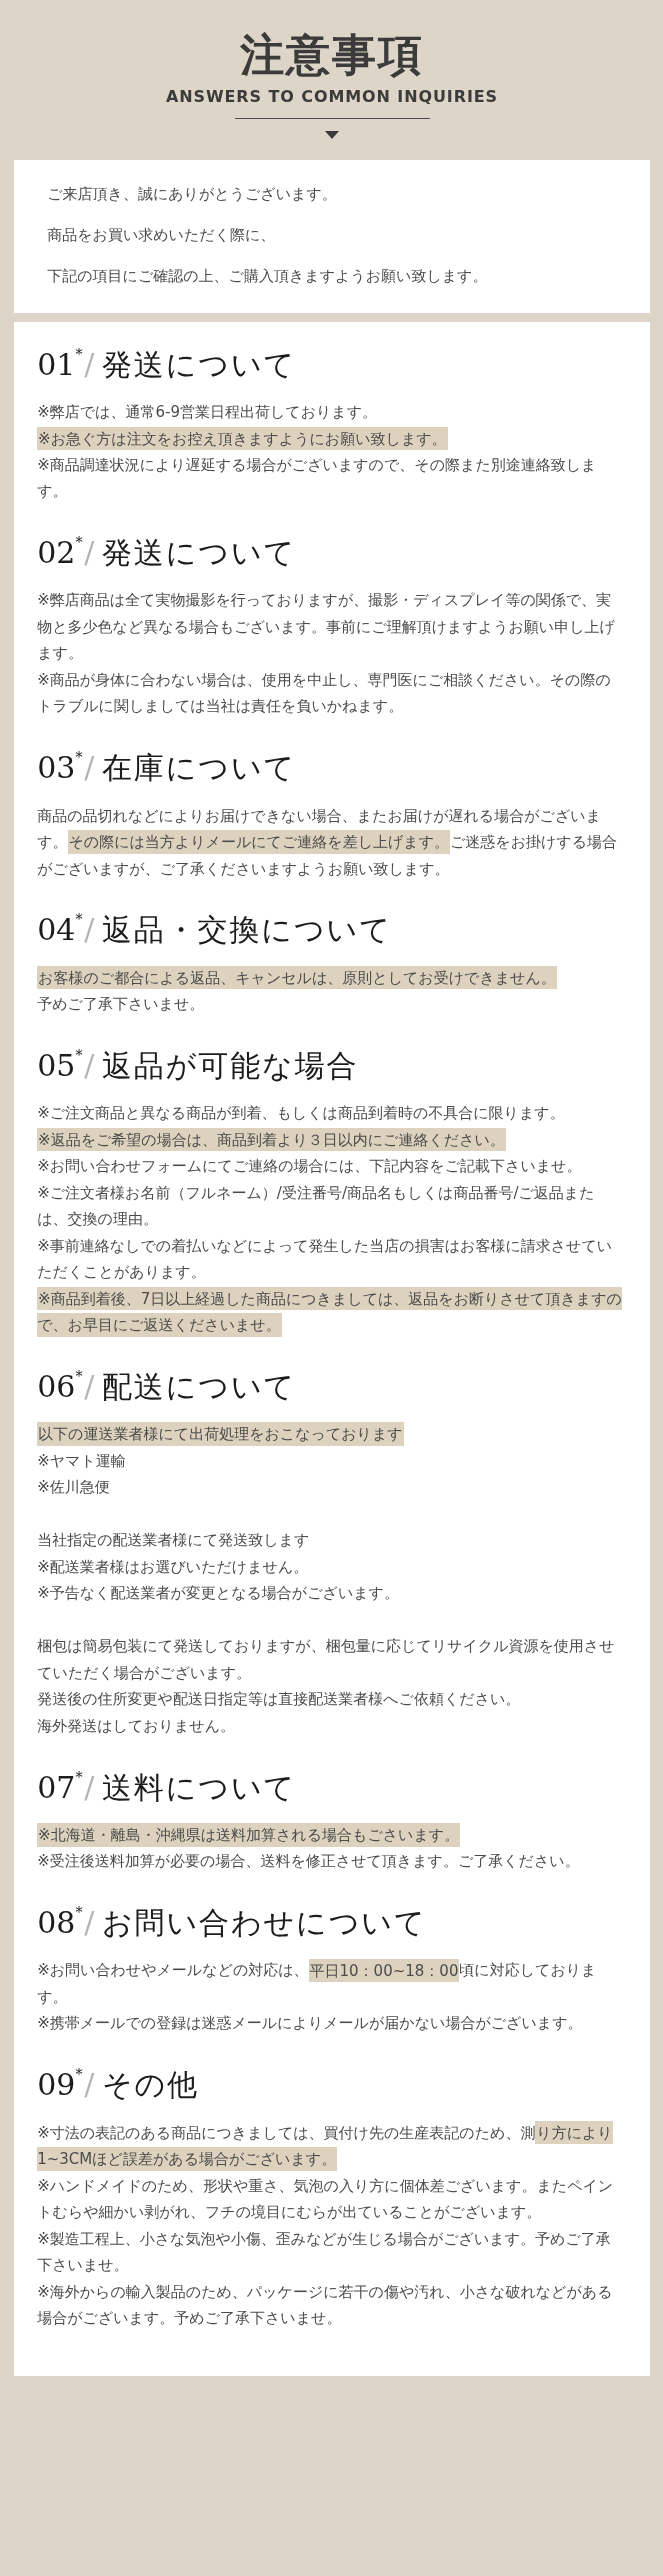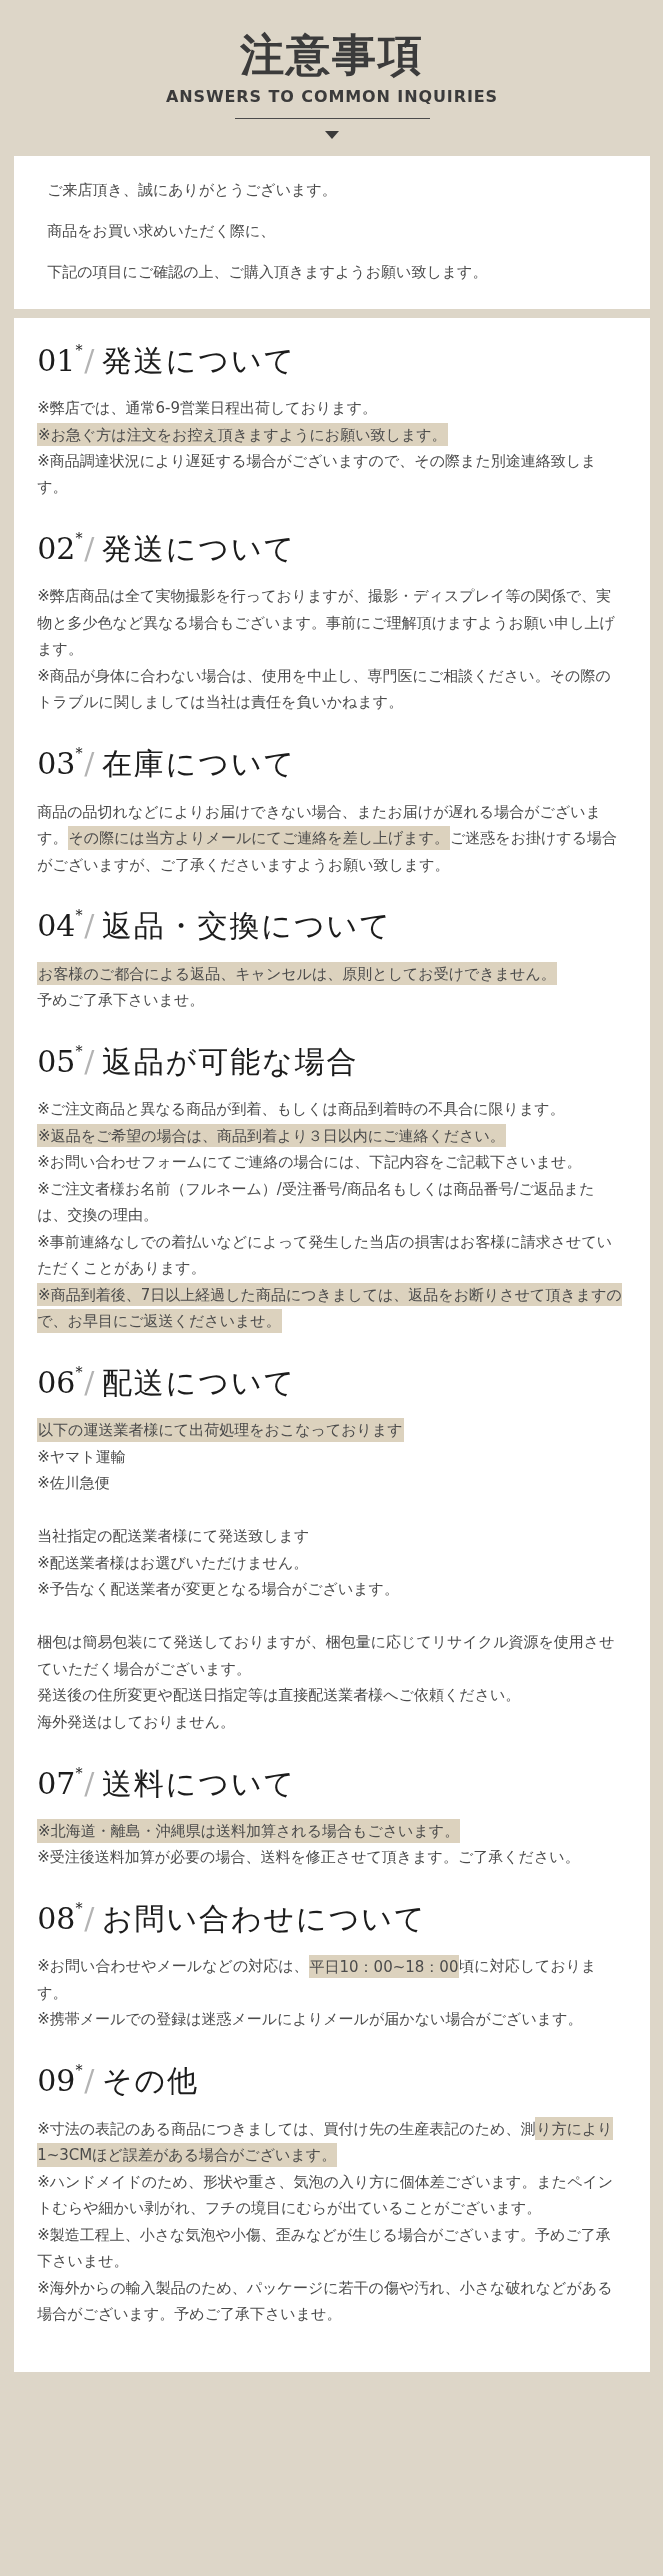--- a/index.html
+++ b/index.html
@@ -14,21 +14,21 @@
   *{margin:0;padding:0;box-sizing:border-box;}
   html,body{background:var(--bg);}
   body{
     width:664px;
     font-family:"DejaVu Sans","Liberation Sans",sans-serif;
     color:var(--ink-body);
   }
   .page{width:664px;padding-bottom:16px;background:var(--bg);}
 
   
-  .header{ text-align:center; padding-top:30px; height:156px; }
+  .header{ text-align:center; padding-top:30px; height:136px; }
   .header-title{
     font-size:44px; font-weight:bold; letter-spacing:1.9px;
     color:var(--ink-title); line-height:1.15;
   }
   .header-sub{
     font-size:16px; letter-spacing:0.9px; color:var(--ink-title);
     margin-top:6.6px; font-weight:bold;
   }
   .header-rule{
     width:195px; border:none; border-top:1.9px solid #4a4a4a;
@@ -36,21 +36,21 @@
   }
   .tri-down{
     width:0; height:0; margin:11.4px auto 0;
     border-left:7.6px solid transparent;
     border-right:7.6px solid transparent;
     border-top:8.5px solid var(--ink-title);
   }
 
   
   .card{ background:var(--card); margin:0 14.2px; }
-  .intro-card{ padding:14.2px 33px 16px; }
+  .intro-card{ padding:14.2px 33px 16px;margin-top:24px; }
   .intro-card p{ font-size:15px; line-height:41px; color:var(--ink-body); }
   .main-card{ margin-top:8.5px; padding:23px 26.5px 44px 23px; }
 
   
   .section h2{
     font-family:"DejaVu Serif","Liberation Serif",serif;
     font-weight:normal;
     font-size:30px; line-height:40px;
     color:var(--ink-heading);
     letter-spacing:0.9px;

